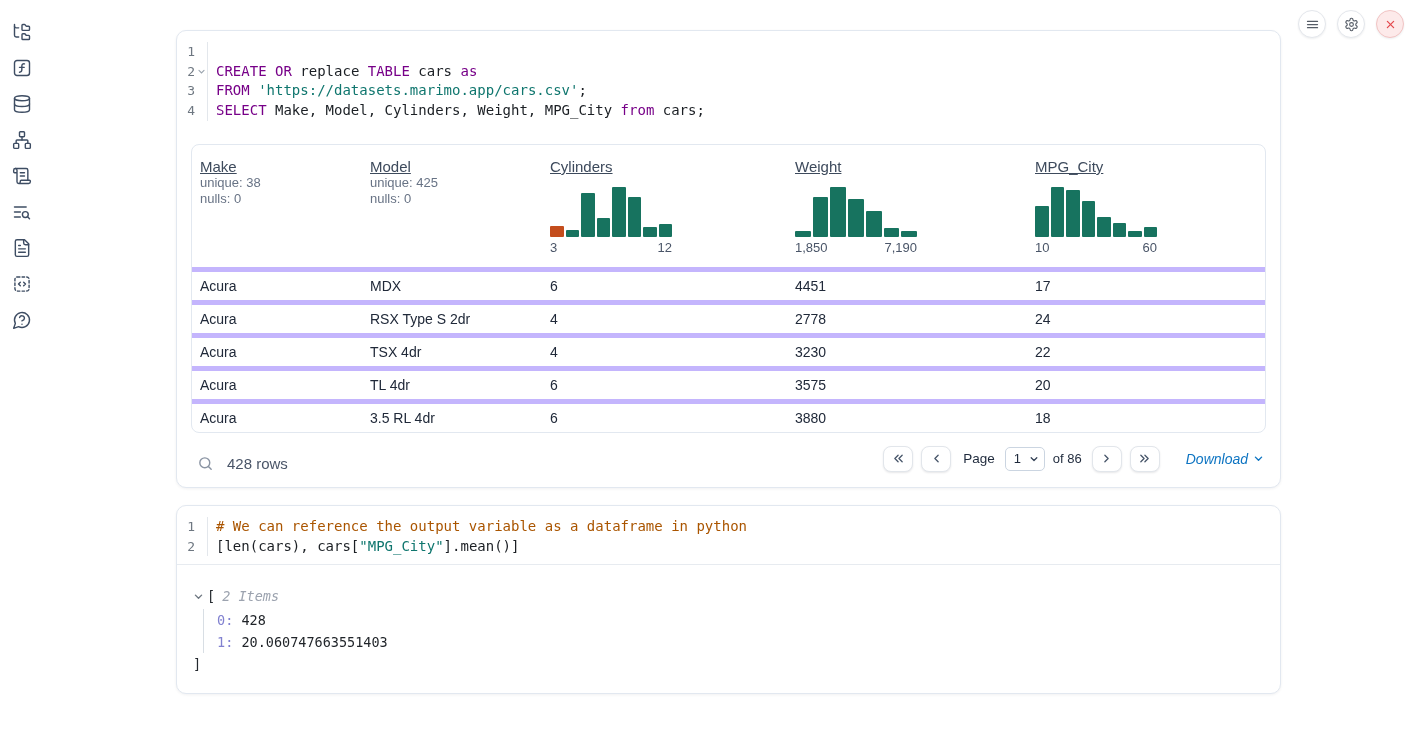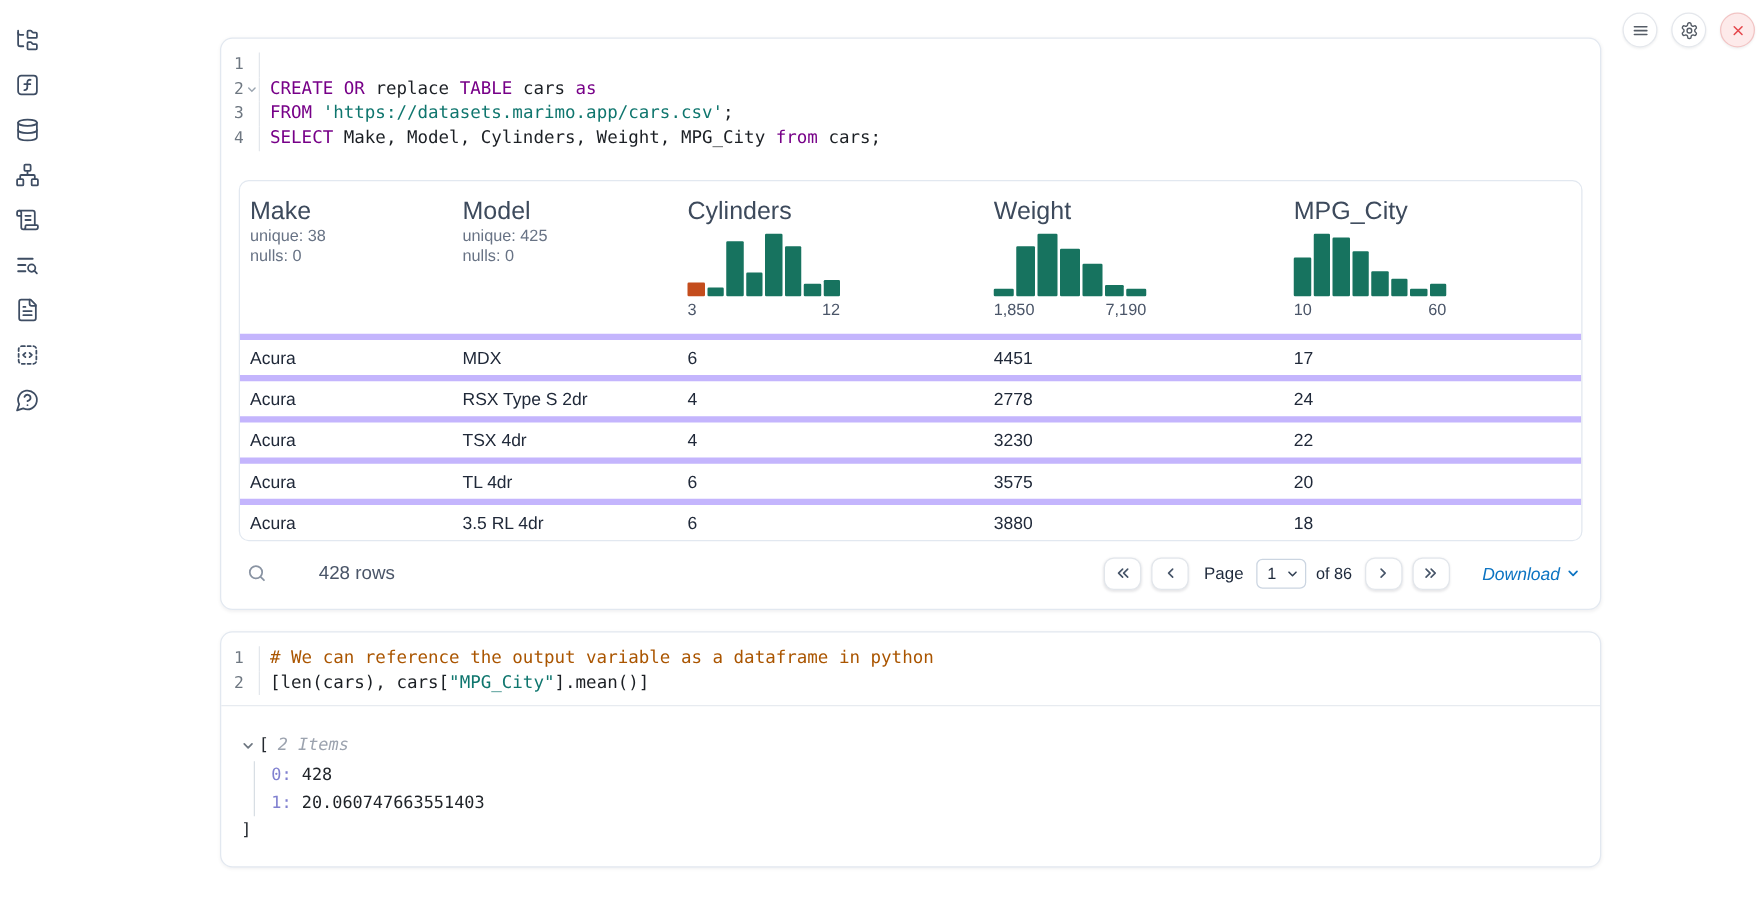--- a/index.html
+++ b/index.html
@@ -60,32 +60,32 @@
   .outvar-input {
     width:80px; height:19px; border:1px solid #cbd5e1; border-radius:4px;
     font:bold 12px "Liberation Sans", sans-serif; color:#0b6e93; padding:0 6px; outline:none;
   }
   .lang-badge { margin-left:auto; font-size:12px; font-weight:bold; color:#0d74c2; cursor:pointer; }
 
   
   .table-card { margin:15px 14px 0 14px; border:1px solid #e2e8f0; border-radius:8px; overflow:hidden; }
   .tgrid { display:grid; grid-template-columns:170px 180px 245px 240px 1fr; }
   .th { height:122px; padding:13px 8px 12px 8px; display:flex; flex-direction:column; cursor:pointer; }
-  .th-title { font-size:20px; color:#3d4a5c; }
+  .th-title { font-size:15px; color:#3d4a5c;text-decoration:underline; }
   .th-stat  { font-size:13px; color:#687385; line-height:16px; }
   .th-stat:first-of-type { margin-top:11px; }
   .hist { margin-top:auto; width:122px; }
   .hist-bars { display:flex; align-items:flex-end; gap:2px; height:50px; }
   .hist-bar { flex:1 1 0; border-radius:1px; }
   .hist-labels { display:flex; justify-content:space-between; font-size:13px; color:#4a5568; margin-top:3px; }
   .tr { border-top:5px solid #c4b5fd; height:33px; align-items:center; cursor:pointer; }
   .td { padding:0 8px; font-size:14px; color:#202939; }
 
   
-  .table-footer { display:flex; align-items:center; padding:13px 16px 15px 20px;gap:28px; }
+  .table-footer { display:flex; align-items:flex-end; padding:13px 16px 15px 20px; }
   .rows-count { font-size:15px; color:#4a5568; margin-left:13px; }
   .search-btn { border:none; background:none; padding:0; color:#8a94a3; cursor:pointer; display:flex; }
   .search-btn svg { width:17px; height:17px; }
   .pager { margin-left:auto; display:flex; align-items:center; gap:8px; }
   .pg-btn {
     width:30px; height:26px; border:1px solid #e2e6eb; border-radius:8px; background:#fff;
     box-shadow:0 1px 2px rgba(16,24,40,.1); color:#475569; cursor:pointer;
     display:flex; align-items:center; justify-content:center; padding:0;
   }
   .pg-btn svg { width:13px; height:13px; }

